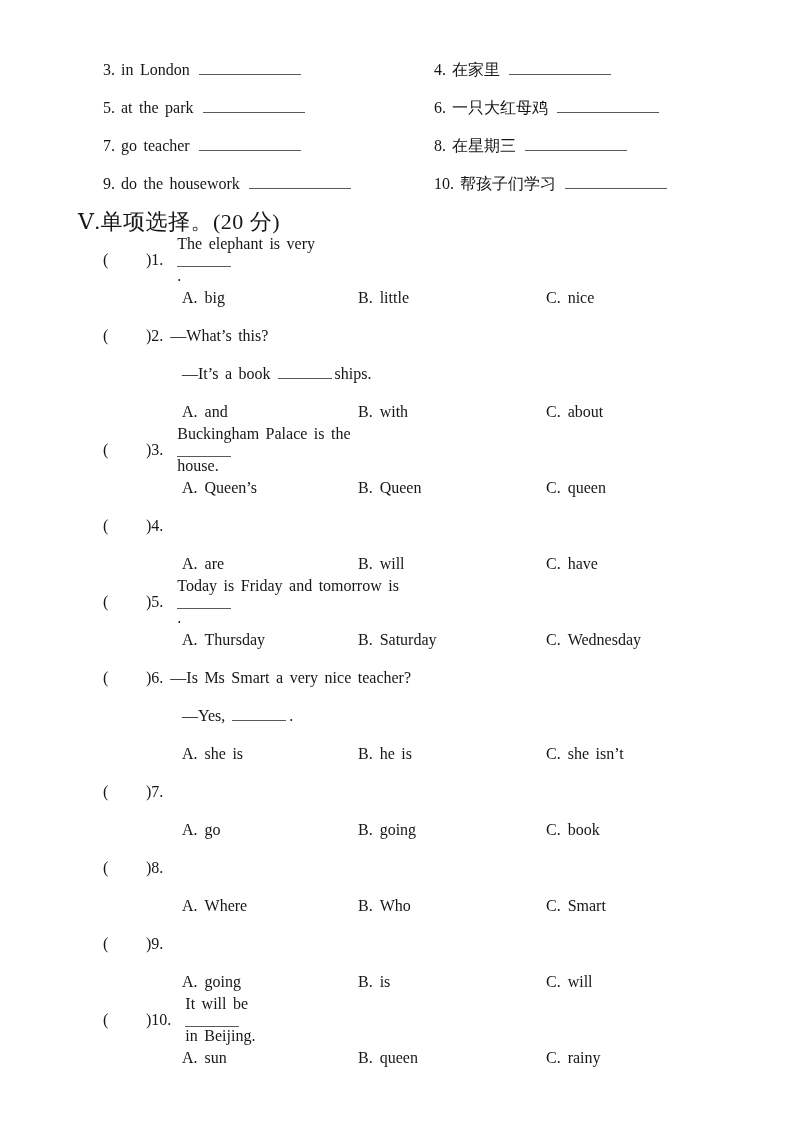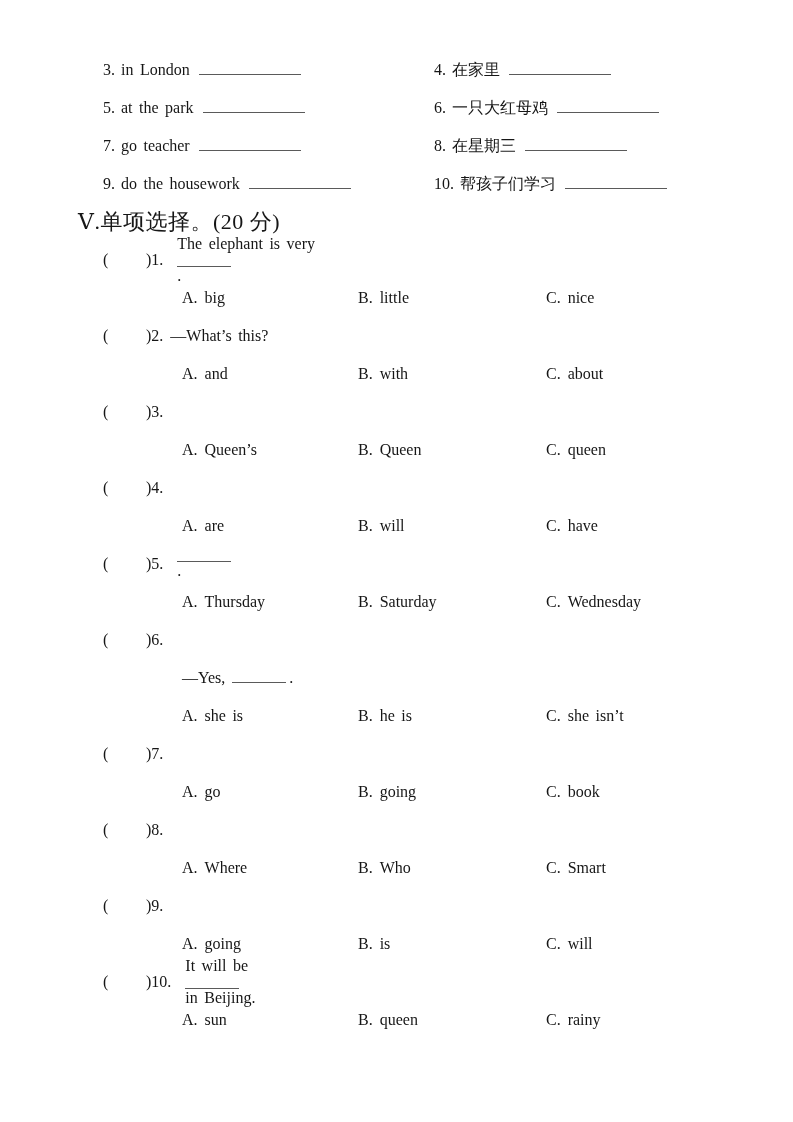--- a/index.html
+++ b/index.html
@@ -115,37 +115,49 @@
           <span class="opt-text">nice</span>
         </span>
       </div>
       <div class="q-line first">
         <span class="paren-open">(</span>
         <span class="qnum"><span>)</span><span>2.</span></span>
         <span class="stem-wrap">
           <span class="stem">—What’s this?</span>
         </span>
       </div>
+      <div class="q-line cont">
+        <span class="stem-wrap">
+          <span class="stem">—It’s a book</span>
+          <span class="blank blank-short"></span>
+          <span class="stem post">ships.</span>
+        </span>
+      </div>
       <div class="q-line opts">
         <span class="opt opt0">
           <span class="opt-label">A.</span>
           <span class="opt-text">and</span>
         </span>
         <span class="opt opt1">
           <span class="opt-label">B.</span>
           <span class="opt-text">with</span>
         </span>
         <span class="opt opt2">
           <span class="opt-label">C.</span>
           <span class="opt-text">about</span>
         </span>
       </div>
       <div class="q-line first">
         <span class="paren-open">(</span>
         <span class="qnum"><span>)</span><span>3.</span></span>
+        <span class="stem-wrap">
+          <span class="stem">Buckingham Palace is the</span>
+          <span class="blank blank-short"></span>
+          <span class="stem post">house.</span>
+        </span>
       </div>
       <div class="q-line opts">
         <span class="opt opt0">
           <span class="opt-label">A.</span>
           <span class="opt-text">Queen’s</span>
         </span>
         <span class="opt opt1">
           <span class="opt-label">B.</span>
           <span class="opt-text">Queen</span>
         </span>
@@ -169,20 +181,21 @@
         </span>
         <span class="opt opt2">
           <span class="opt-label">C.</span>
           <span class="opt-text">have</span>
         </span>
       </div>
       <div class="q-line first">
         <span class="paren-open">(</span>
         <span class="qnum"><span>)</span><span>5.</span></span>
         <span class="stem-wrap">
+          <span class="stem">Today is Friday and tomorrow is</span>
           <span class="blank blank-short"></span>
           <span class="stem post">.</span>
         </span>
       </div>
       <div class="q-line opts">
         <span class="opt opt0">
           <span class="opt-label">A.</span>
           <span class="opt-text">Thursday</span>
         </span>
         <span class="opt opt1">
@@ -190,20 +203,23 @@
           <span class="opt-text">Saturday</span>
         </span>
         <span class="opt opt2">
           <span class="opt-label">C.</span>
           <span class="opt-text">Wednesday</span>
         </span>
       </div>
       <div class="q-line first">
         <span class="paren-open">(</span>
         <span class="qnum"><span>)</span><span>6.</span></span>
+        <span class="stem-wrap">
+          <span class="stem">—Is Ms Smart a very nice teacher?</span>
+        </span>
       </div>
       <div class="q-line cont">
         <span class="stem-wrap">
           <span class="stem">—Yes,</span>
           <span class="blank blank-short"></span>
           <span class="stem post">.</span>
         </span>
       </div>
       <div class="q-line opts">
         <span class="opt opt0">

